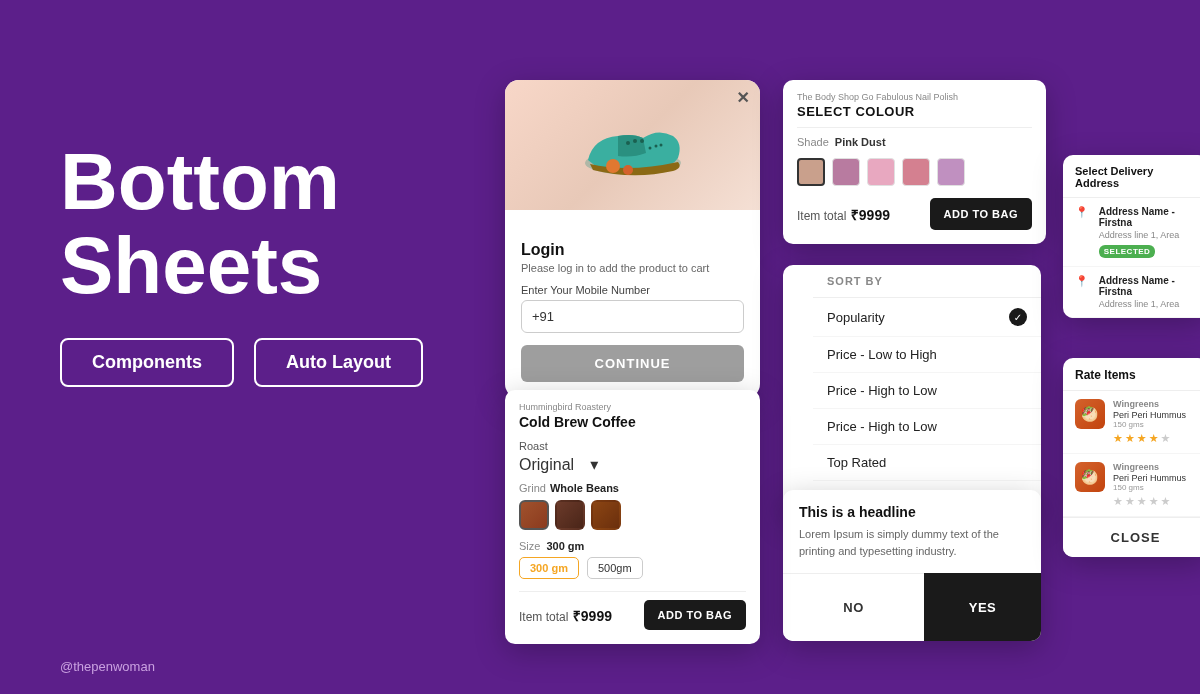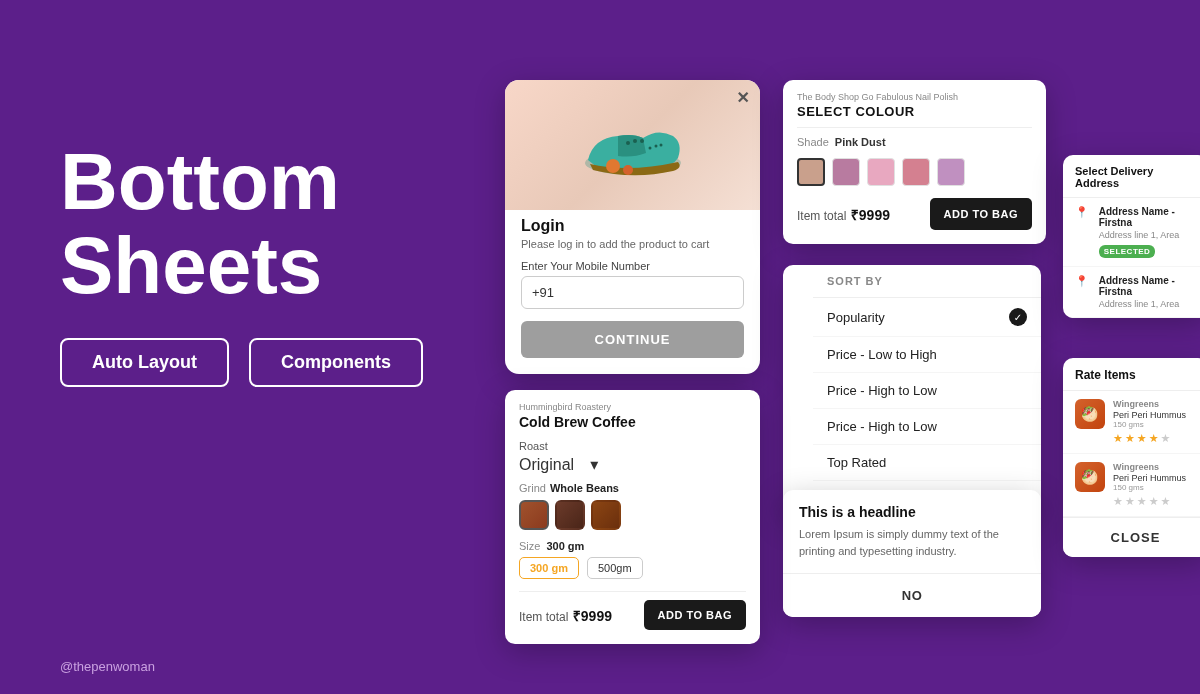--- a/index.html
+++ b/index.html
@@ -79,21 +79,21 @@
     .close-x {
       position: absolute;
       top: 8px;
       right: 10px;
       font-size: 16px;
       color: #555;
       cursor: pointer;
       font-weight: bold;
     }
     .login-section {
-      padding: 7px 16px 16px;
+      padding: 31px 16px 16px;
     }
     .login-title {
       font-size: 16px;
       font-weight: 700;
       color: #111;
     }
     .login-sub {
       font-size: 11px;
       color: #666;
       margin-top: 3px;
@@ -266,21 +266,21 @@
     .confirm-body {
       font-size: 11px;
       color: #666;
       line-height: 1.5;
     }
     .confirm-no {
       flex: 1;
       background: #fff;
       border: none;
       border-top: 1px solid #eee;
-      padding: 14px;
+      padding: 26px;
       font-size: 13px;
       font-weight: 700;
       color: #333;
       cursor: pointer;
       letter-spacing: 0.5px;
     }
     .confirm-yes {
       flex: 1;
       background: #1a1a1a;
       border: none;
@@ -539,22 +539,22 @@
   </style>
 </head>
 <body>
 
 <div class="left-section">
   <h1 class="main-title">
     <span>Bottom</span><br>
     <span>Sheets</span>
   </h1>
   <div class="buttons-row">
+    <button class="outline-btn">Components</button>
     <button class="outline-btn">Auto Layout</button>
-    <button class="outline-btn">Components</button>
   </div>
 </div>
 
 <div class="watermark">@thepenwoman</div>
 
 <div class="card" id="card-shoe">
   <div class="shoe-image">
 
     <svg class="shoe-svg" viewBox="0 0 110 75">
 
@@ -635,20 +635,21 @@
   </div>
 </div>
 
 <div class="card" id="card-confirm">
   <div class="confirm-inner">
     <div class="confirm-headline">This is a headline</div>
     <div class="confirm-body">Lorem Ipsum is simply dummy text of the printing and typesetting industry.</div>
   </div>
   <div style="display:flex;">
     <button class="confirm-no">NO</button>
+    <button class="confirm-yes">YES</button>
   </div>
 </div>
 
 <div class="card" id="card-coffee">
   <div class="coffee-inner">
     <div class="coffee-brand">Hummingbird Roastery</div>
     <div class="coffee-title">Cold Brew Coffee</div>
     <div class="roast-label">Roast</div>
     <div class="roast-select">
       <span>Original</span>

